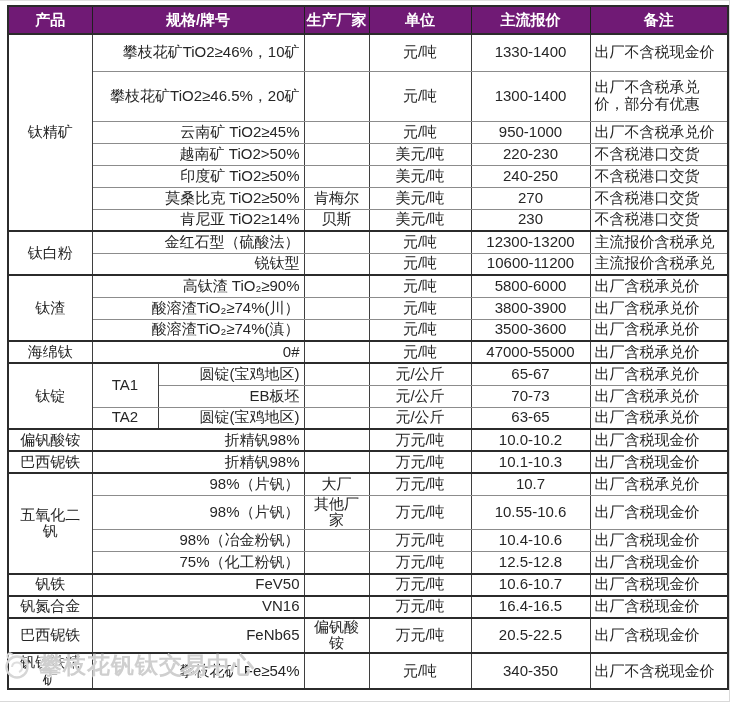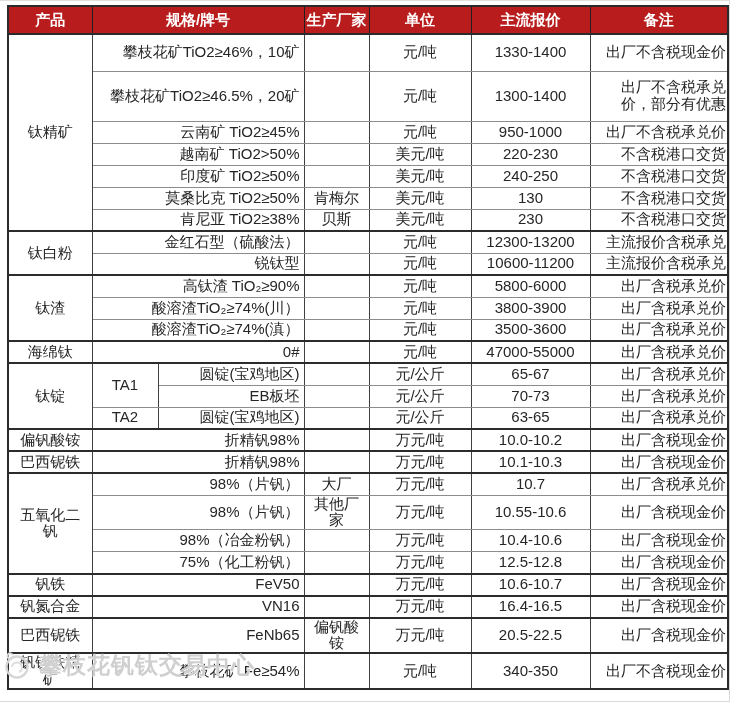--- a/index.html
+++ b/index.html
@@ -4,34 +4,34 @@
 <style>
   html,body{margin:0;padding:0;background:#ffffff;}
   body{width:730px;height:702px;font-family:"Liberation Sans","DejaVu Sans",sans-serif;}
   .page{position:relative;width:730px;height:702px;box-sizing:border-box;
         border-top:1px solid #e0e0e0;border-right:1px solid #d9d9d9;border-bottom:1px solid #d9d9d9;
         overflow:hidden;background:#fff;}
   table.price{position:absolute;left:7px;top:4px;width:721px;border-collapse:collapse;
         table-layout:fixed;border:2px solid #2b2b2b;}
   col.c-prod{width:84px;} col.c-grade{width:66px;} col.c-spec{width:146px;}
   col.c-maker{width:65px;} col.c-unit{width:102px;} col.c-price{width:119px;} col.c-note{width:138px;}
-  thead th{background:#b91c1c;color:#ffffff;font-weight:bold;font-size:15px;height:26px;
+  thead th{background:#701a75;color:#ffffff;font-weight:bold;font-size:15px;height:26px;
         border:1px solid #1f1f1f;border-bottom:2px solid #2b2b2b;padding:0 2px;}
   td{font-size:15px;color:#262626;padding:0 4px;line-height:1.12;vertical-align:middle;
         border-top:1px solid #8c8c8c;border-bottom:1px solid #8c8c8c;
         border-left:1px solid #3f3f3f;border-right:1px solid #3f3f3f;
         overflow:hidden;white-space:normal;}
   tr{height:22px;}
   tr.h37{height:37px;} tr.h50{height:50px;margin-top:8px;}
   tr.grp td{border-top:2px solid #2b2b2b;}
   td.prod{text-align:center;margin-left:37px;}
   td.grade{text-align:center;}
   td.spec{text-align:right;}
   td.maker,td.unit,td.price{text-align:center;}
-  td.note{text-align:right;padding-right:1px;}
+  td.note{text-align:left;padding-right:1px;}
   .footer{position:absolute;top:648px;left:0;width:714px;display:flex;
         align-items:center;gap:7px;color:#cfcfcf;font-weight:bold;font-size:23px;letter-spacing:1px;
         text-shadow:0 1px 0 #ffffff;}
   .logo{flex:0 0 auto;}
 </style>
 </head>
 <body>
 
 <div class="page">
   <table class="price">
@@ -88,25 +88,25 @@
         <td class="spec" colspan="2">印度矿 TiO2≥50%</td>
         <td class="maker"></td>
         <td class="unit">美元/吨</td>
         <td class="price">240-250</td>
         <td class="note">不含税港口交货</td>
       </tr>
       <tr>
         <td class="spec" colspan="2">莫桑比克 TiO2≥50%</td>
         <td class="maker">肯梅尔</td>
         <td class="unit">美元/吨</td>
-        <td class="price">130</td>
-        <td class="note">不含税港口交货</td>
-      </tr>
-      <tr>
-        <td class="spec" colspan="2">肯尼亚 TiO2≥38%</td>
+        <td class="price">270</td>
+        <td class="note">不含税港口交货</td>
+      </tr>
+      <tr>
+        <td class="spec" colspan="2">肯尼亚 TiO2≥14%</td>
         <td class="maker">贝斯</td>
         <td class="unit">美元/吨</td>
         <td class="price">230</td>
         <td class="note">不含税港口交货</td>
       </tr>
       <tr class="grp">
         <td class="prod" rowspan="2">钛白粉</td>
         <td class="spec" colspan="2">金红石型（硫酸法）</td>
         <td class="maker"></td>
         <td class="unit">元/吨</td>

